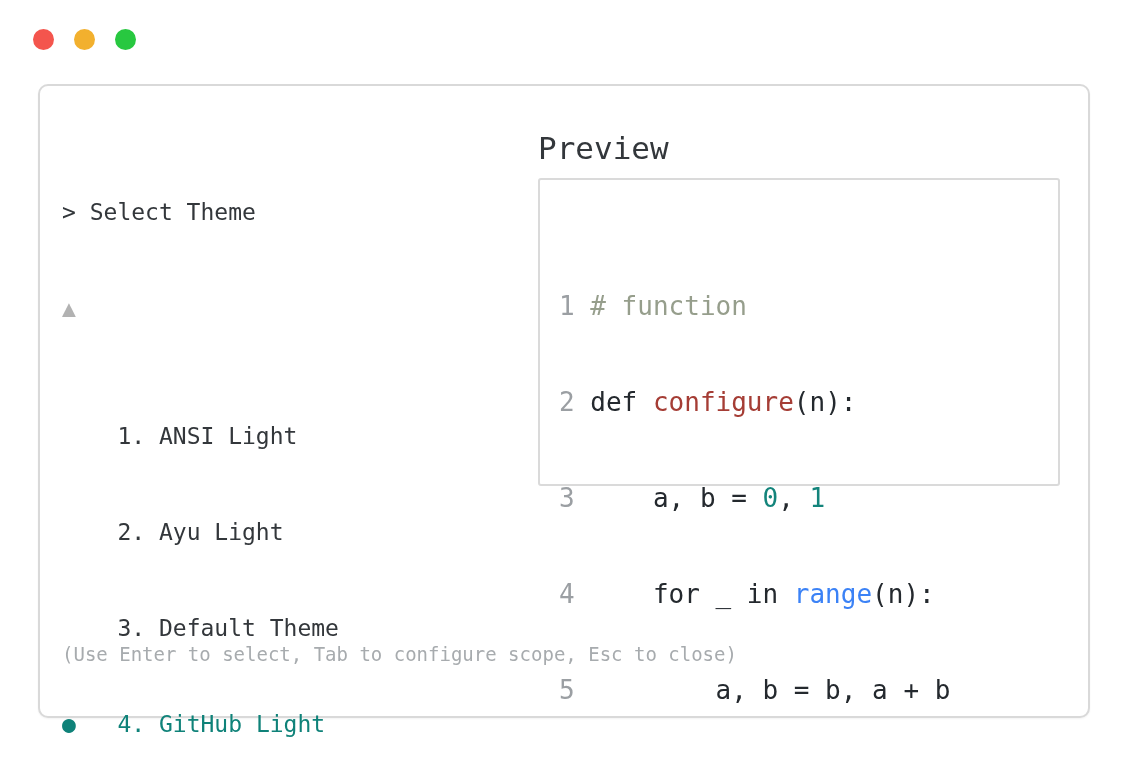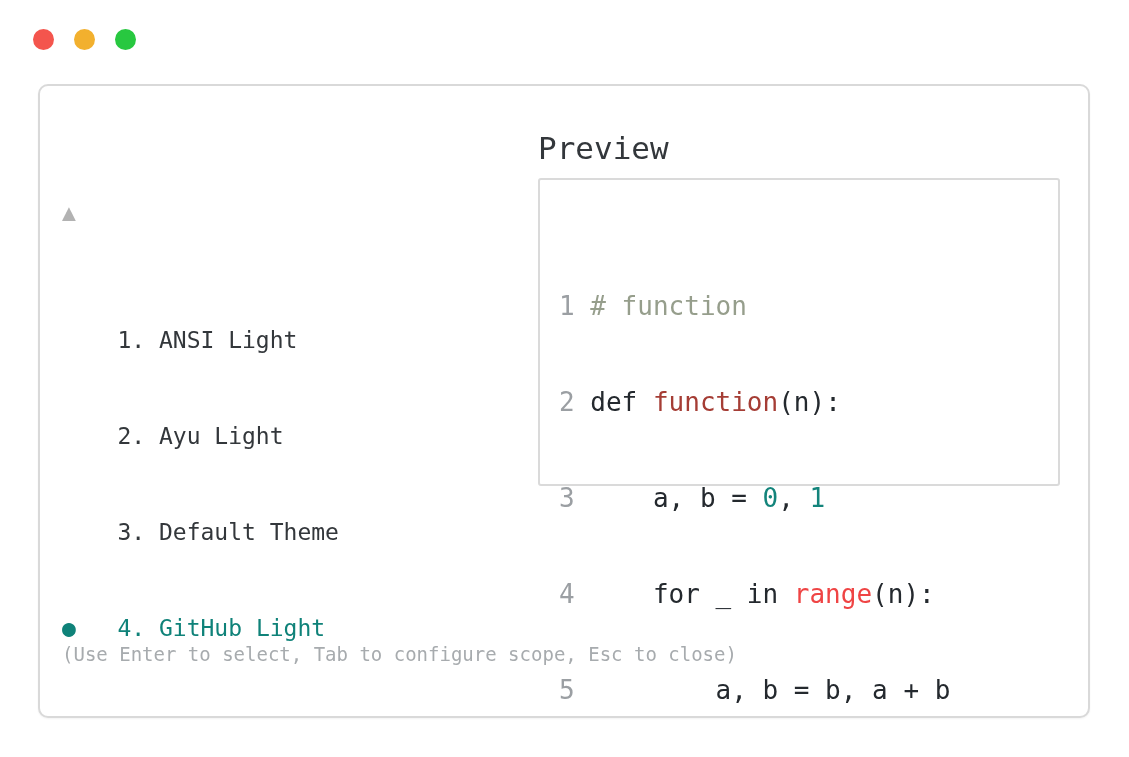--- a/index.html
+++ b/index.html
@@ -103,35 +103,36 @@
     white-space: pre;
     color: #24292e;
   }
   .code-line { height: 32px; }
 
   
   .ln      { color: #9b9fa3; }
   .pl      { color: #24292e; }
   .com     { color: #969e8c; }
   .fn      { color: #a53d35; }
-  .bi      { color: #ef4444; }
+  .bi      { color: #3b82f6; }
   .num     { color: #13847b; }
 </style>
 </head>
 <body>
 
 <div class="window-controls">
   <div class="tl-dot tl-red"></div>
   <div class="tl-dot tl-yellow"></div>
   <div class="tl-dot tl-green"></div>
 </div>
 
 <div class="panel">
 
   <div class="left-col">
+    <div class="prompt-row">&gt; Select Theme</div>
     <div class="scroll-up">▲</div>
 
     <div class="row"><span>    1. </span><span>ANSI Light</span><span class="muted"></span></div>
     <div class="row"><span>    2. </span><span>Ayu Light</span><span class="muted"></span></div>
     <div class="row"><span>    3. </span><span>Default Theme</span><span class="muted"></span></div>
     <div class="row selected"><span class="bullet">●</span><span>   4. </span><span>GitHub Light</span></div>
     
     
     
     
@@ -143,21 +144,21 @@
     
   </div>
 
   <div class="hint">(Use Enter to select, Tab to configure scope, Esc to close)</div>
 
   <div class="preview-label">Preview</div>
 
   <div class="preview-box">
     <div class="code">
       <div class="code-line"><span class="ln">1 </span><span class="com"># function</span></div>
-      <div class="code-line"><span class="ln">2 </span><span class="pl">def </span><span class="fn">function</span><span class="pl">(n):</span></div>
+      <div class="code-line"><span class="ln">2 </span><span class="pl">def </span><span class="fn">configure</span><span class="pl">(n):</span></div>
       <div class="code-line"><span class="ln">3 </span><span class="pl">    a, b = </span><span class="num">0</span><span class="pl">, </span><span class="num">1</span></div>
       <div class="code-line"><span class="ln">4 </span><span class="pl">    for _ in </span><span class="bi">range</span><span class="pl">(n):</span></div>
       <div class="code-line"><span class="ln">5 </span><span class="pl">        a, b = b, a + b</span></div>
       
       
       
       
     </div>
   </div>
 

